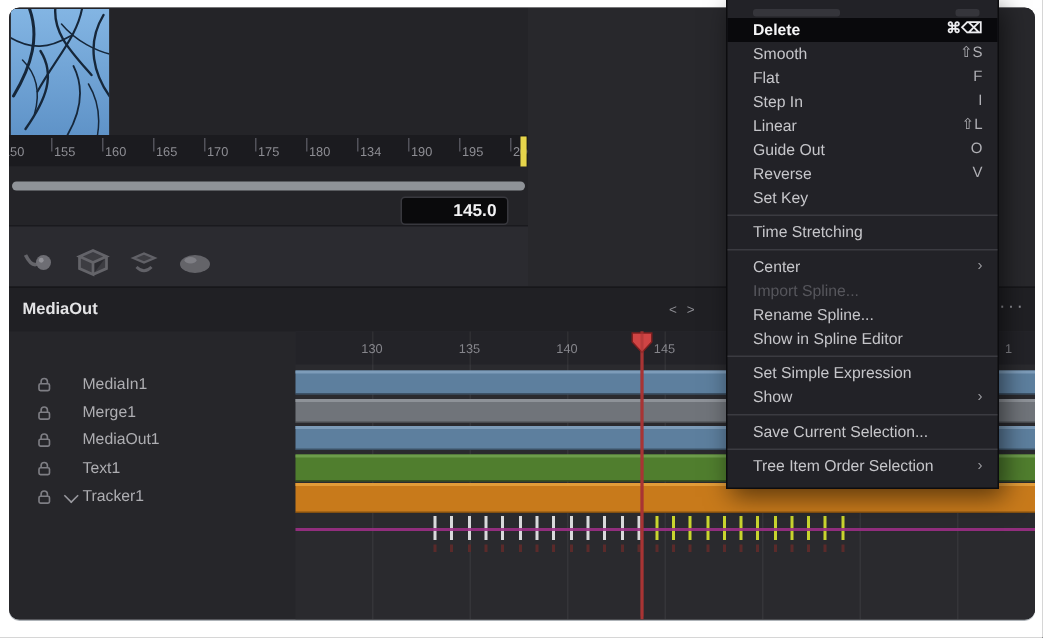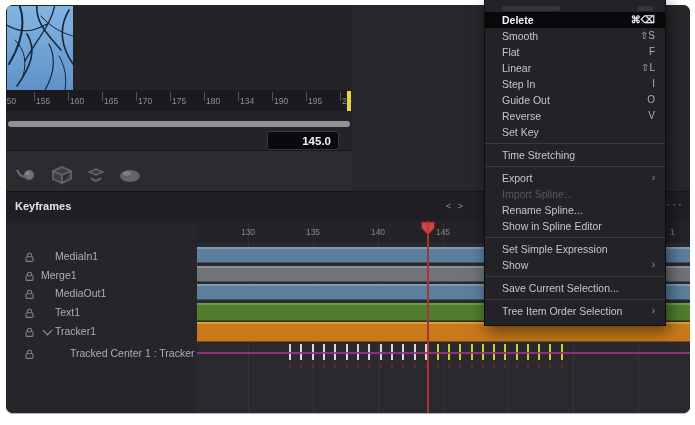--- a/index.html
+++ b/index.html
@@ -133,21 +133,21 @@
             <path d="M7,8 l7,-3 7,3 -7,3 z" stroke="#6b6b71" stroke-width="1.6" fill="#55555b" fill-opacity=".5"></path>
             <path d="M9,14 q5,5 10,0" stroke="#6b6b71" stroke-width="2" fill="none"></path>
           </svg></div>
         <div class="tool-ico" style="left: 110px;"><svg width="28" height="22" viewBox="0 0 28 22">
             <ellipse cx="14" cy="12" rx="10" ry="6" fill="#6e6e74"></ellipse>
             <ellipse cx="11" cy="9.5" rx="4" ry="2.2" fill="#8d8d93"></ellipse>
           </svg></div>
       </div>
 
     <div class="kf-header">
-      <span class="kf-title">Keyframes</span>
+      <span class="kf-title">MediaOut</span>
       <span class="kf-nav">&lt; &gt;</span>
       <span class="kf-dots">···</span>
     </div>
 
     <div class="kf-body" id="kfbody">
       <div class="tracks-bg"></div>
       <div class="kf-ruler" id="kfruler">
           <div class="kfr-label" style="left: 51px;">130</div>
           <div class="kfr-label" style="left: 116px;">135</div>
           <div class="kfr-label" style="left: 181px;">140</div>
@@ -167,21 +167,21 @@
               <path d="M3.4 4.8 V3.4 a2.1 2.1 0 0 1 4.2 0 V4.8"></path>
             </svg></div>
           <div class="layer-label" style="left: 49px; top: 3px;">MediaIn1</div>
         </div>
         <div class="track-bar" style="top: 26px; height: 16px; background: rgb(93, 127, 158); border-top: 2px solid rgb(125, 156, 185); border-bottom: 1px solid rgba(0, 0, 0, 0.35);"></div>
         <div class="layer-row" style="top: 45px; height: 18px;">
           <div class="lock" style="top: 2px;"><svg width="11" height="11" viewBox="0 0 11 11" fill="none" stroke="#7e7e84" stroke-width="1.1">
               <rect x="2" y="4.8" width="7" height="4.6" rx="1"></rect>
               <path d="M3.4 4.8 V3.4 a2.1 2.1 0 0 1 4.2 0 V4.8"></path>
             </svg></div>
-          <div class="layer-label" style="left: 35px; top: 3px;">Merge1</div>
+          <div class="layer-label" style="left: 49px; top: 3px;">Merge1</div>
         </div>
         <div class="track-bar" style="top: 45px; height: 16px; background: rgb(112, 116, 122); border-top: 2px solid rgb(142, 146, 152); border-bottom: 1px solid rgba(0, 0, 0, 0.35);"></div>
         <div class="layer-row" style="top: 63px; height: 18px;">
           <div class="lock" style="top: 2px;"><svg width="11" height="11" viewBox="0 0 11 11" fill="none" stroke="#7e7e84" stroke-width="1.1">
               <rect x="2" y="4.8" width="7" height="4.6" rx="1"></rect>
               <path d="M3.4 4.8 V3.4 a2.1 2.1 0 0 1 4.2 0 V4.8"></path>
             </svg></div>
           <div class="layer-label" style="left: 49px; top: 3px;">MediaOut1</div>
         </div>
         <div class="track-bar" style="top: 63px; height: 16px; background: rgb(93, 127, 158); border-top: 2px solid rgb(125, 156, 185); border-bottom: 1px solid rgba(0, 0, 0, 0.35);"></div>
@@ -195,27 +195,20 @@
         <div class="track-bar" style="top: 82px; height: 18px; background: rgb(80, 126, 46); border-top: 2px solid rgb(109, 156, 75); border-bottom: 1px solid rgba(0, 0, 0, 0.35);"></div>
         <div class="layer-row" style="top: 101px; height: 18px;">
           <div class="lock" style="top: 2px;"><svg width="11" height="11" viewBox="0 0 11 11" fill="none" stroke="#7e7e84" stroke-width="1.1">
               <rect x="2" y="4.8" width="7" height="4.6" rx="1"></rect>
               <path d="M3.4 4.8 V3.4 a2.1 2.1 0 0 1 4.2 0 V4.8"></path>
             </svg></div>
           <div class="chev" style="top: 5px;"></div>
           <div class="layer-label" style="left: 49px; top: 3px;">Tracker1</div>
         </div>
         <div class="track-bar" style="top: 101px; height: 20px; background: rgb(200, 122, 27); border-top: 2px solid rgb(226, 156, 56); border-bottom: 1px solid rgba(0, 0, 0, 0.35);"></div>
-        <div class="layer-row" style="top: 123px; height: 18px;">
-          <div class="lock" style="top: 2px;"><svg width="11" height="11" viewBox="0 0 11 11" fill="none" stroke="#7e7e84" stroke-width="1.1">
-              <rect x="2" y="4.8" width="7" height="4.6" rx="1"></rect>
-              <path d="M3.4 4.8 V3.4 a2.1 2.1 0 0 1 4.2 0 V4.8"></path>
-            </svg></div>
-          <div class="layer-label" style="left: 64px; top: 3px;">Tracked Center 1 : Tracker</div>
-        </div>
         <div class="kf-tick" style="left: 283px; top: 123px; height: 16px; background: rgb(217, 217, 219);"></div>
         <div class="kf-tick" style="left: 294px; top: 123px; height: 16px; background: rgb(217, 217, 219);"></div>
         <div class="kf-tick" style="left: 306px; top: 123px; height: 16px; background: rgb(217, 217, 219);"></div>
         <div class="kf-tick" style="left: 317px; top: 123px; height: 16px; background: rgb(217, 217, 219);"></div>
         <div class="kf-tick" style="left: 328px; top: 123px; height: 16px; background: rgb(217, 217, 219);"></div>
         <div class="kf-tick" style="left: 340px; top: 123px; height: 16px; background: rgb(217, 217, 219);"></div>
         <div class="kf-tick" style="left: 351px; top: 123px; height: 16px; background: rgb(217, 217, 219);"></div>
         <div class="kf-tick" style="left: 362px; top: 123px; height: 16px; background: rgb(217, 217, 219);"></div>
         <div class="kf-tick" style="left: 374px; top: 123px; height: 16px; background: rgb(217, 217, 219);"></div>
         <div class="kf-tick" style="left: 385px; top: 123px; height: 16px; background: rgb(217, 217, 219);"></div>
@@ -279,45 +272,45 @@
       </div>
       <div class="m-row">
         <span class="lbl">Smooth</span>
         <span class="sc">⇧S</span>
       </div>
       <div class="m-row">
         <span class="lbl">Flat</span>
         <span class="sc">F</span>
       </div>
       <div class="m-row">
+        <span class="lbl">Step In</span>
+        <span class="sc">I</span>
+      </div>
+      <div class="m-row">
         <span class="lbl">Linear</span>
         <span class="sc">⇧L</span>
       </div>
       <div class="m-row">
-        <span class="lbl">Step In</span>
-        <span class="sc">I</span>
-      </div>
-      <div class="m-row">
         <span class="lbl">Guide Out</span>
         <span class="sc">O</span>
       </div>
       <div class="m-row">
         <span class="lbl">Reverse</span>
         <span class="sc">V</span>
       </div>
       <div class="m-row">
         <span class="lbl">Set Key</span>
       </div>
       <div class="m-sep"></div>
       <div class="m-row">
         <span class="lbl">Time Stretching</span>
       </div>
       <div class="m-sep"></div>
       <div class="m-row">
-        <span class="lbl">Export</span>
+        <span class="lbl">Center</span>
         <span class="arr">›</span>
       </div>
       <div class="m-row dis">
         <span class="lbl">Import Spline...</span>
       </div>
       <div class="m-row">
         <span class="lbl">Rename Spline...</span>
       </div>
       <div class="m-row">
         <span class="lbl">Show in Spline Editor</span>

